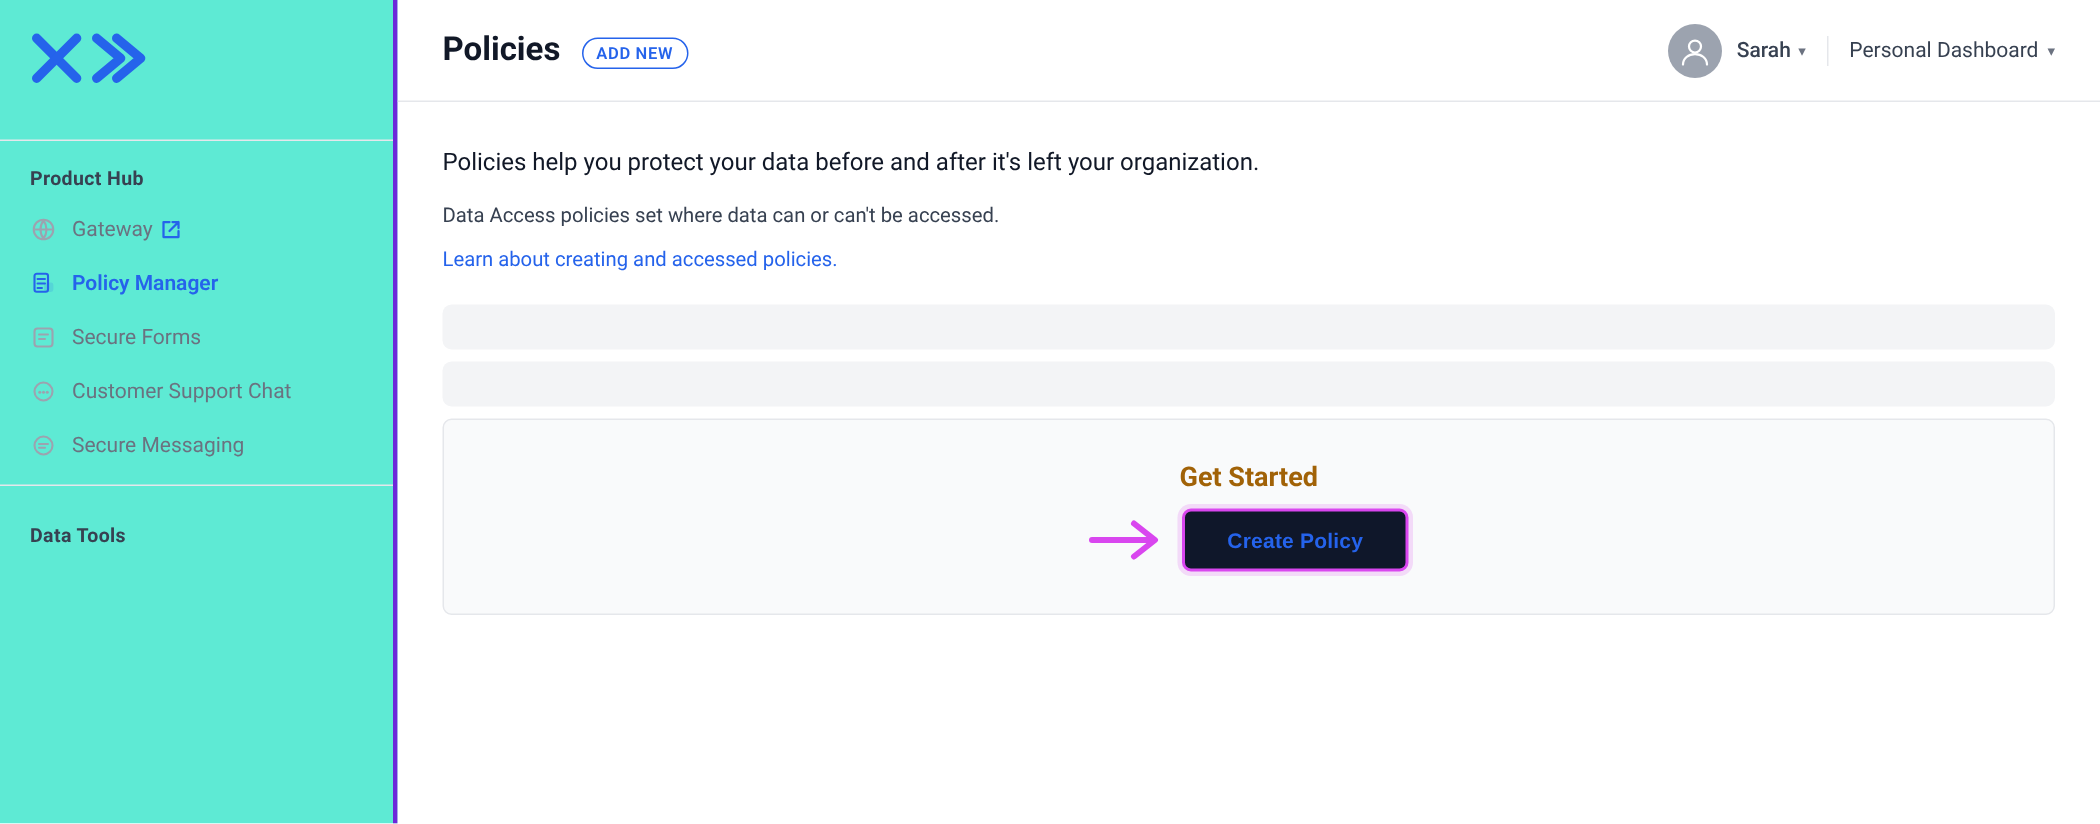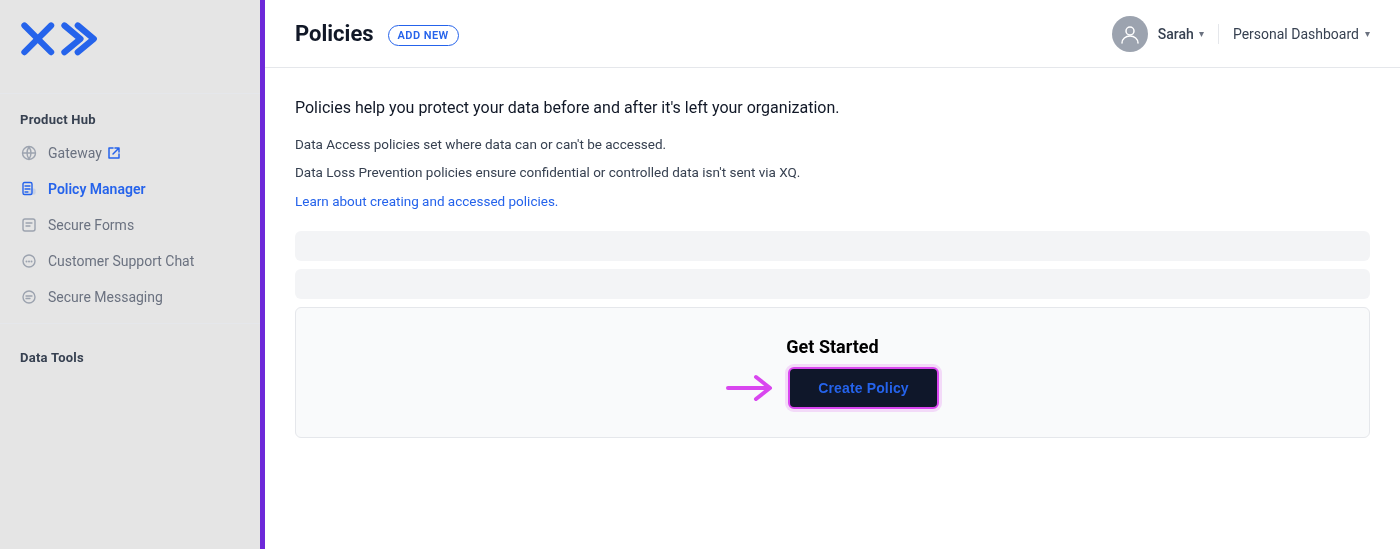--- a/index.html
+++ b/index.html
@@ -2,22 +2,22 @@
 <html><head>
   <meta charset="utf-8">
   <style>
     * { box-sizing: border-box; margin: 0; padding: 0; }
     body { font-family: -apple-system, BlinkMacSystemFont, 'Segoe UI', Roboto, sans-serif; display: flex; height: 549px; overflow: hidden; background: #fff; }
 
     
     .sidebar {
       width: 265px;
       min-width: 265px;
-      background: #e5e5e5;
-      border-right: 5px solid #6d28d9;
+      background: #5eead4;
+      border-right: 3px solid #6d28d9;
       display: flex;
       flex-direction: column;
       height: 549px;
       overflow: hidden;
     }
     .sidebar-logo {
       padding: 18px 20px 16px 20px;
       border-bottom: 1px solid #e5e7eb;
     }
     .logo-svg {
@@ -194,21 +194,21 @@
       border: 1px solid #e5e7eb;
       border-radius: 6px;
       padding: 28px 20px 28px 20px;
       display: flex;
       flex-direction: column;
       align-items: center;
     }
     .get-started-title {
       font-size: 18px;
       font-weight: 700;
-      color: #000000;
+      color: #a16207;
       margin-bottom: 10px;
     }
     .get-started-desc {
       font-size: 13.5px;
       color: #4b5563;
       text-align: center;
       max-width: 520px;
       margin-bottom: 22px;
       line-height: 1.5;
     }
@@ -343,21 +343,20 @@
       <span class="personal-dashboard">
         <span>Personal Dashboard</span>
         <span class="chevron">▾</span>
       </span>
     </div>
   </div>
 
   <div class="content">
     <p class="policy-intro-bold">Policies help you protect your data before and after it's left your organization.</p>
     <p class="policy-desc">Data Access policies set where data can or can't be accessed.</p>
-    <p class="policy-desc">Data Loss Prevention policies ensure confidential or controlled data isn't sent via XQ.</p>
     <a class="learn-link">Learn about creating and accessed policies.</a>
 
     <div class="table-placeholder"></div>
     <div class="table-placeholder"></div>
 
     <div class="get-started-section">
       <div class="get-started-title">Get Started</div>
       <div class="create-policy-wrapper">
         <span class="arrow-icon">
           <svg width="48" height="30" viewBox="0 0 48 30" fill="none">

